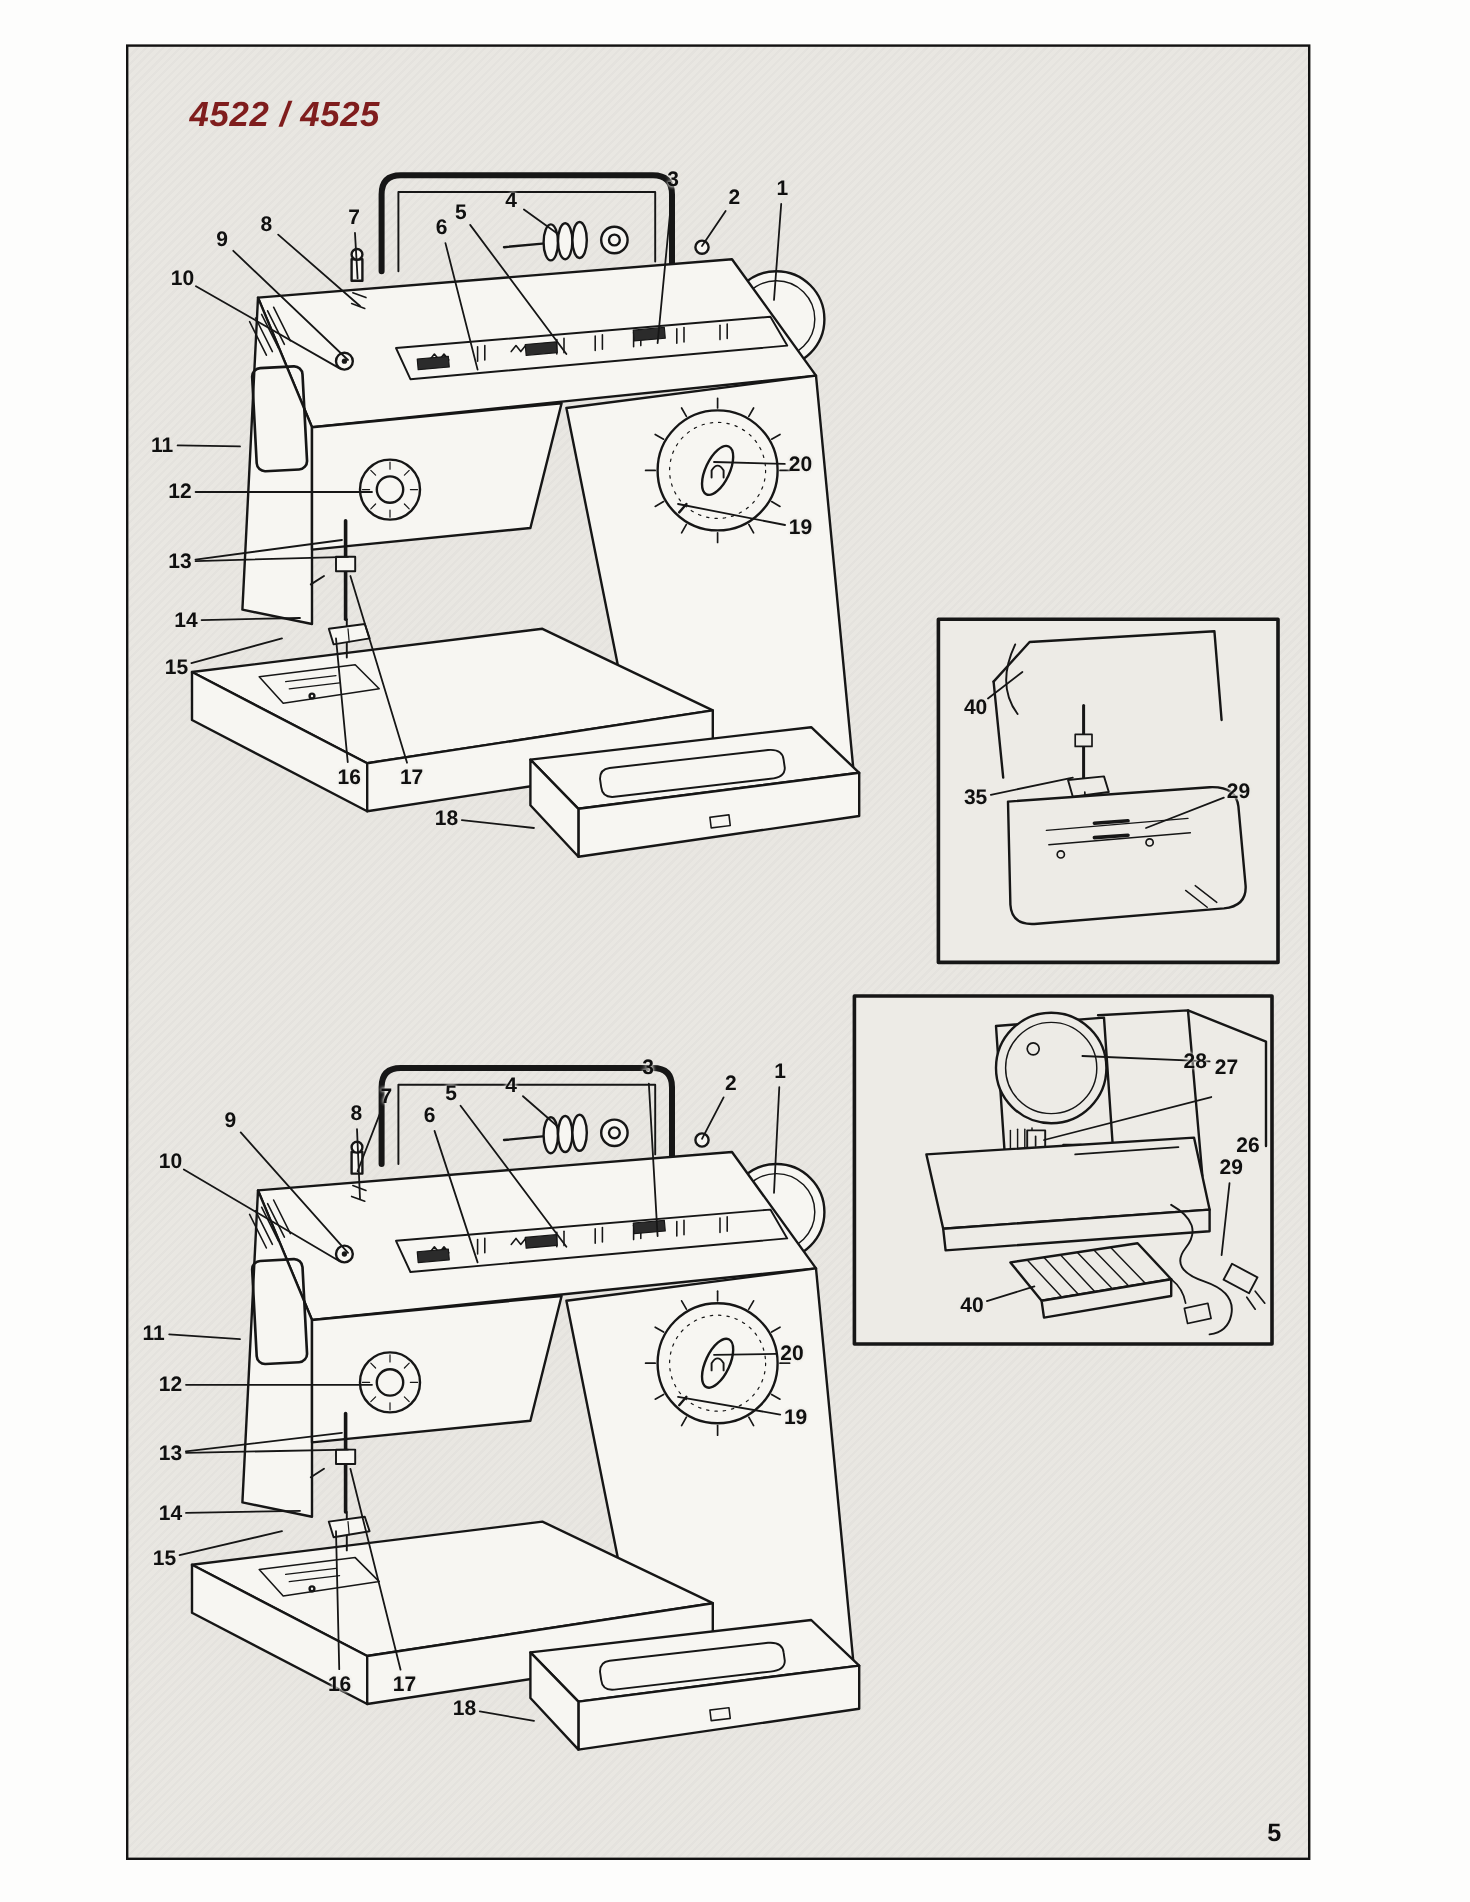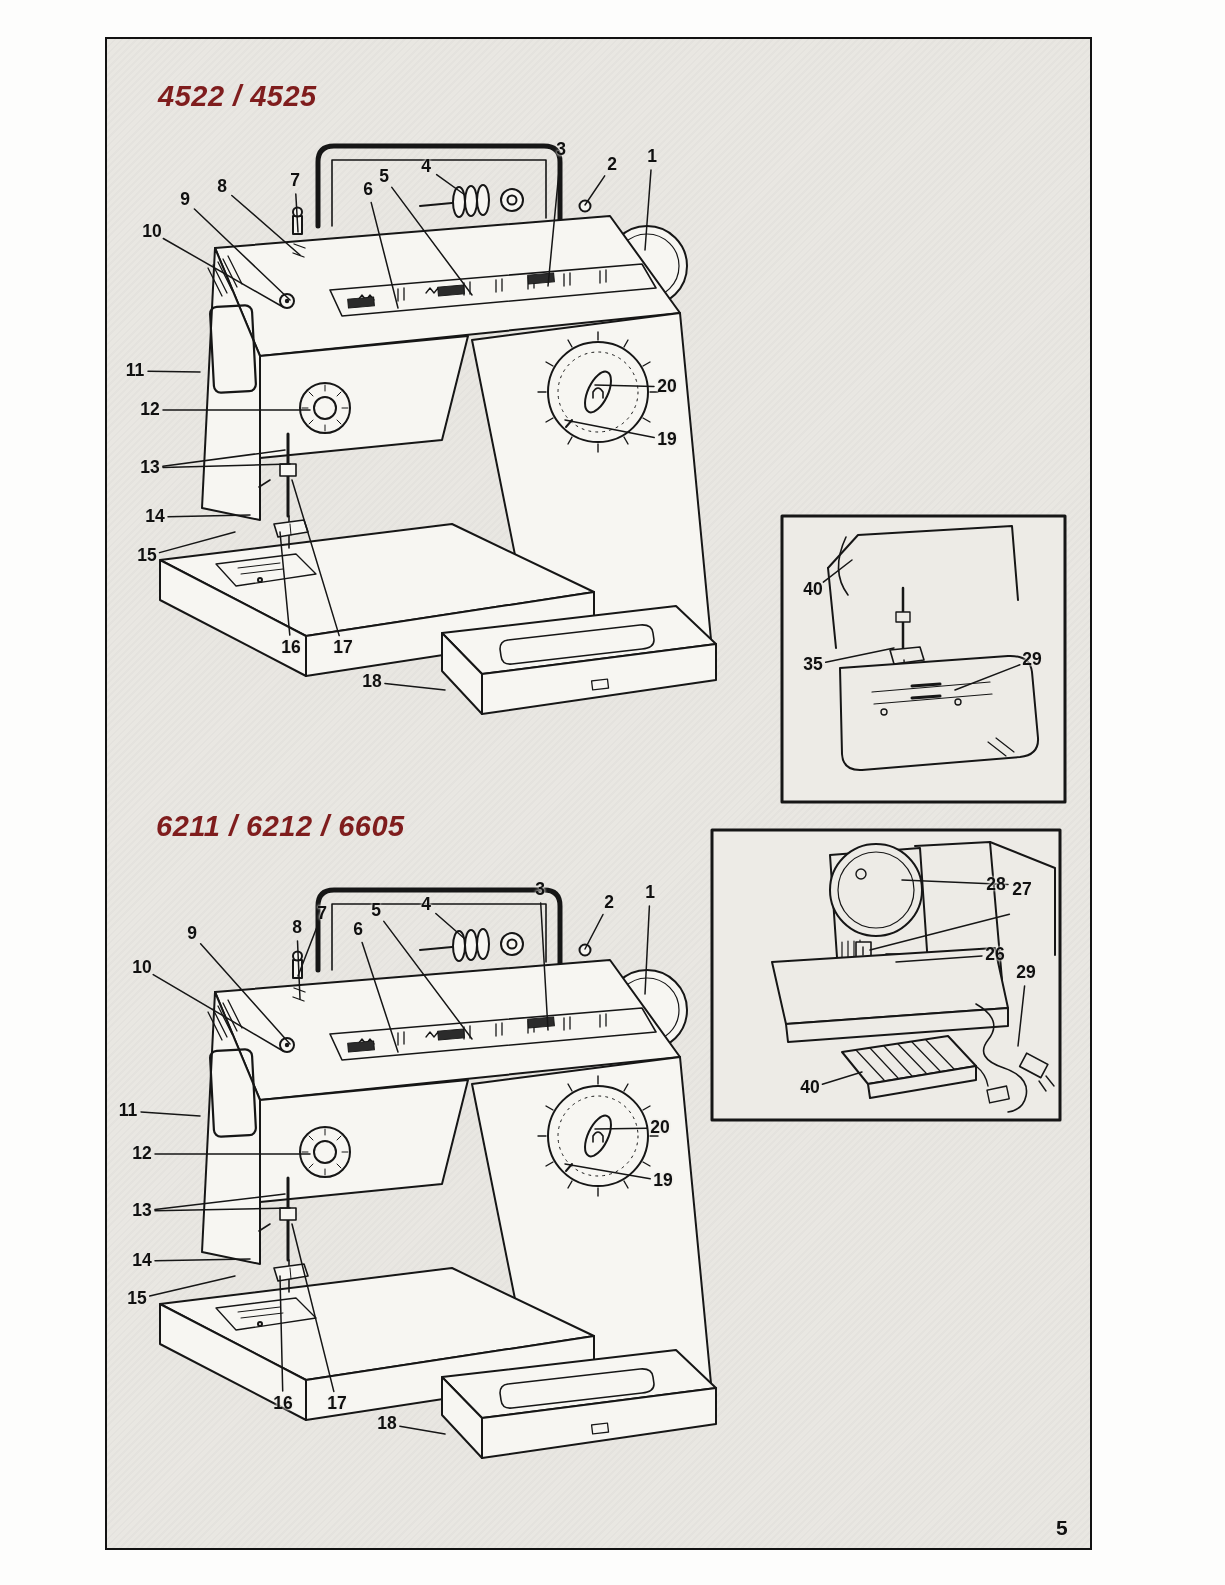--- a/index.html
+++ b/index.html
@@ -274,21 +274,20 @@
       <line x1="822.4" y1="1084.2" x2="862" y2="1072"></line>
       <line x1="1024.6" y1="985.9" x2="1018" y2="1046"></line>
       <line x1="982.0" y1="955.9" x2="896" y2="962"></line>
       <line x1="1009.4" y1="914.2" x2="870" y2="950"></line>
       <line x1="1008.0" y1="884.5" x2="902" y2="880"></line>
     </g>
 </svg>
 
 <div class="overlay" id="callout-layer">
   <div class="title t1">4522 / 4525</div>
-  <div class="title t2">6211 / 6212 / 6605</div>
   <div class="page-number">5</div>
 <div class="callout" style="left: 652px; top: 157px;">1</div>
     <div class="callout" style="left: 612px; top: 165px;">2</div>
     <div class="callout" style="left: 561px; top: 150px;">3</div>
     <div class="callout" style="left: 426px; top: 167px;">4</div>
     <div class="callout" style="left: 384px; top: 177px;">5</div>
     <div class="callout" style="left: 368px; top: 190px;">6</div>
     <div class="callout" style="left: 295px; top: 181px;">7</div>
     <div class="callout" style="left: 222px; top: 187px;">8</div>
     <div class="callout" style="left: 185px; top: 200px;">9</div>
@@ -321,16 +320,16 @@
     <div class="callout" style="left: 283px; top: 1404px;">16</div>
     <div class="callout" style="left: 337px; top: 1404px;">17</div>
     <div class="callout" style="left: 387px; top: 1424px;">18</div>
     <div class="callout" style="left: 663px; top: 1181px;">19</div>
     <div class="callout" style="left: 660px; top: 1128px;">20</div>
     <div class="callout" style="left: 813px; top: 590px;">40</div>
     <div class="callout" style="left: 813px; top: 665px;">35</div>
     <div class="callout" style="left: 1032px; top: 660px;">29</div>
     <div class="callout" style="left: 810px; top: 1088px;">40</div>
     <div class="callout" style="left: 1026px; top: 973px;">29</div>
-    <div class="callout" style="left: 995px; top: 955px;">26</div>
+    <div class="callout" style="left: 1040px; top: 955px;">26</div>
     <div class="callout" style="left: 1022px; top: 890px;">27</div>
     <div class="callout" style="left: 996px; top: 885px;">28</div>
   </div>
 
 </body></html>

